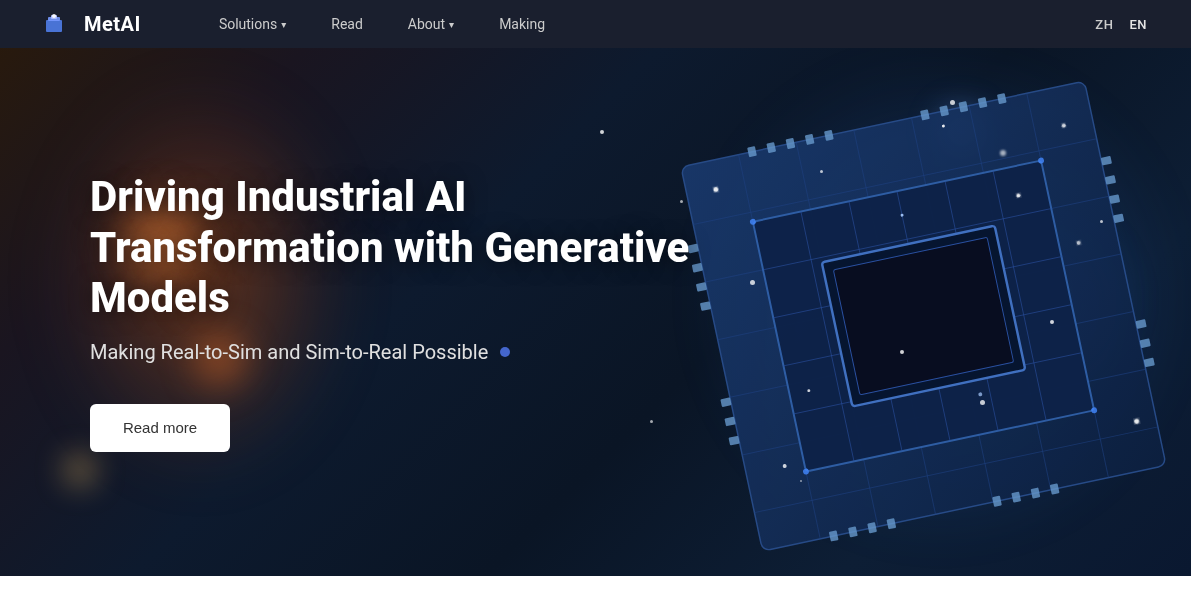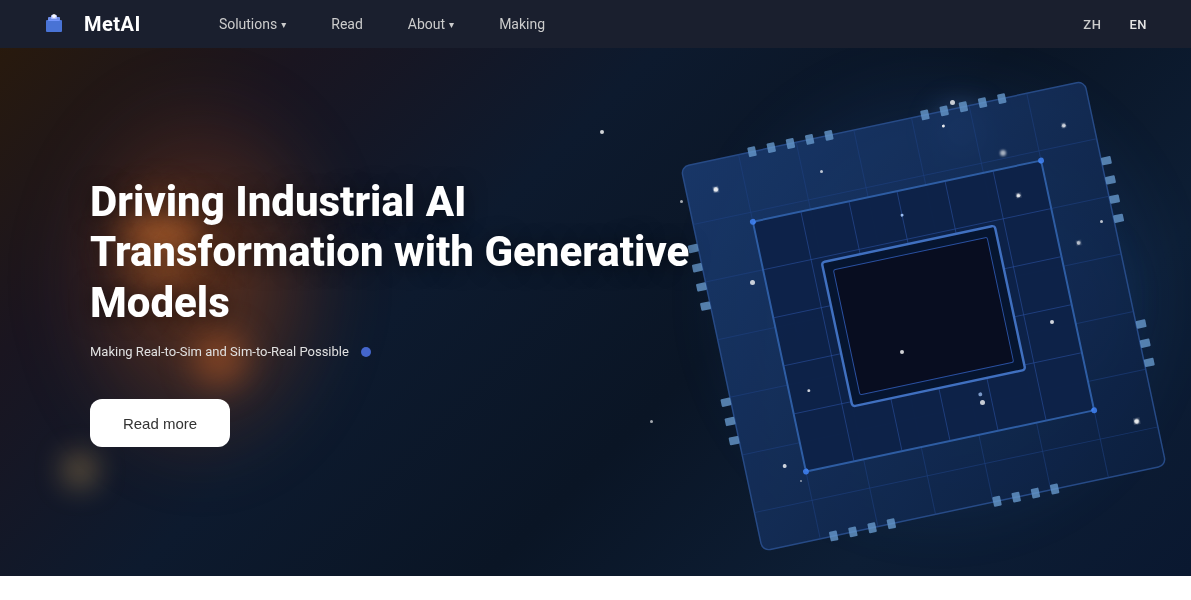--- a/index.html
+++ b/index.html
@@ -69,21 +69,21 @@
     }
 
     .chevron-icon {
       font-size: 10px;
       color: #cccccc;
     }
 
     .lang-area {
       display: flex;
       align-items: center;
-      gap: 20px;
+      gap: 8px;
       margin-left: auto;
       text-align: right;
     }
 
     .lang-btn {
       color: #cccccc;
       font-size: 13px;
       font-weight: 500;
       cursor: pointer;
       padding: 2px 4px;
@@ -214,21 +214,21 @@
       font-size: 42px;
       font-weight: 800;
       line-height: 1.2;
       max-width: 600px;
       margin-bottom: 16px;
       text-shadow: 0 2px 20px rgba(0,0,0,0.5);
     }
 
     .hero-subtitle {
       color: #e0e0e0;
-      font-size: 13px;
+      font-size: 20px;
       font-weight: 400;
       display: flex;
       align-items: center;
       gap: 12px;
       margin-bottom: 40px;
     }
 
     .dot-indicator {
       width: 10px;
       height: 10px;
@@ -242,21 +242,21 @@
       align-items: center;
       justify-content: center;
       width: 140px;
       height: 48px;
       background: #ffffff;
       color: #333333;
       font-size: 15px;
       font-weight: 500;
       border: none;
       cursor: pointer;
-      border-radius: 12px;
+      border-radius: 6px;
     }
 
     
     .sparkle {
       position: absolute;
       border-radius: 50%;
       background: rgba(255,255,255,0.9);
       filter: blur(0.5px);
     }
   </style>

